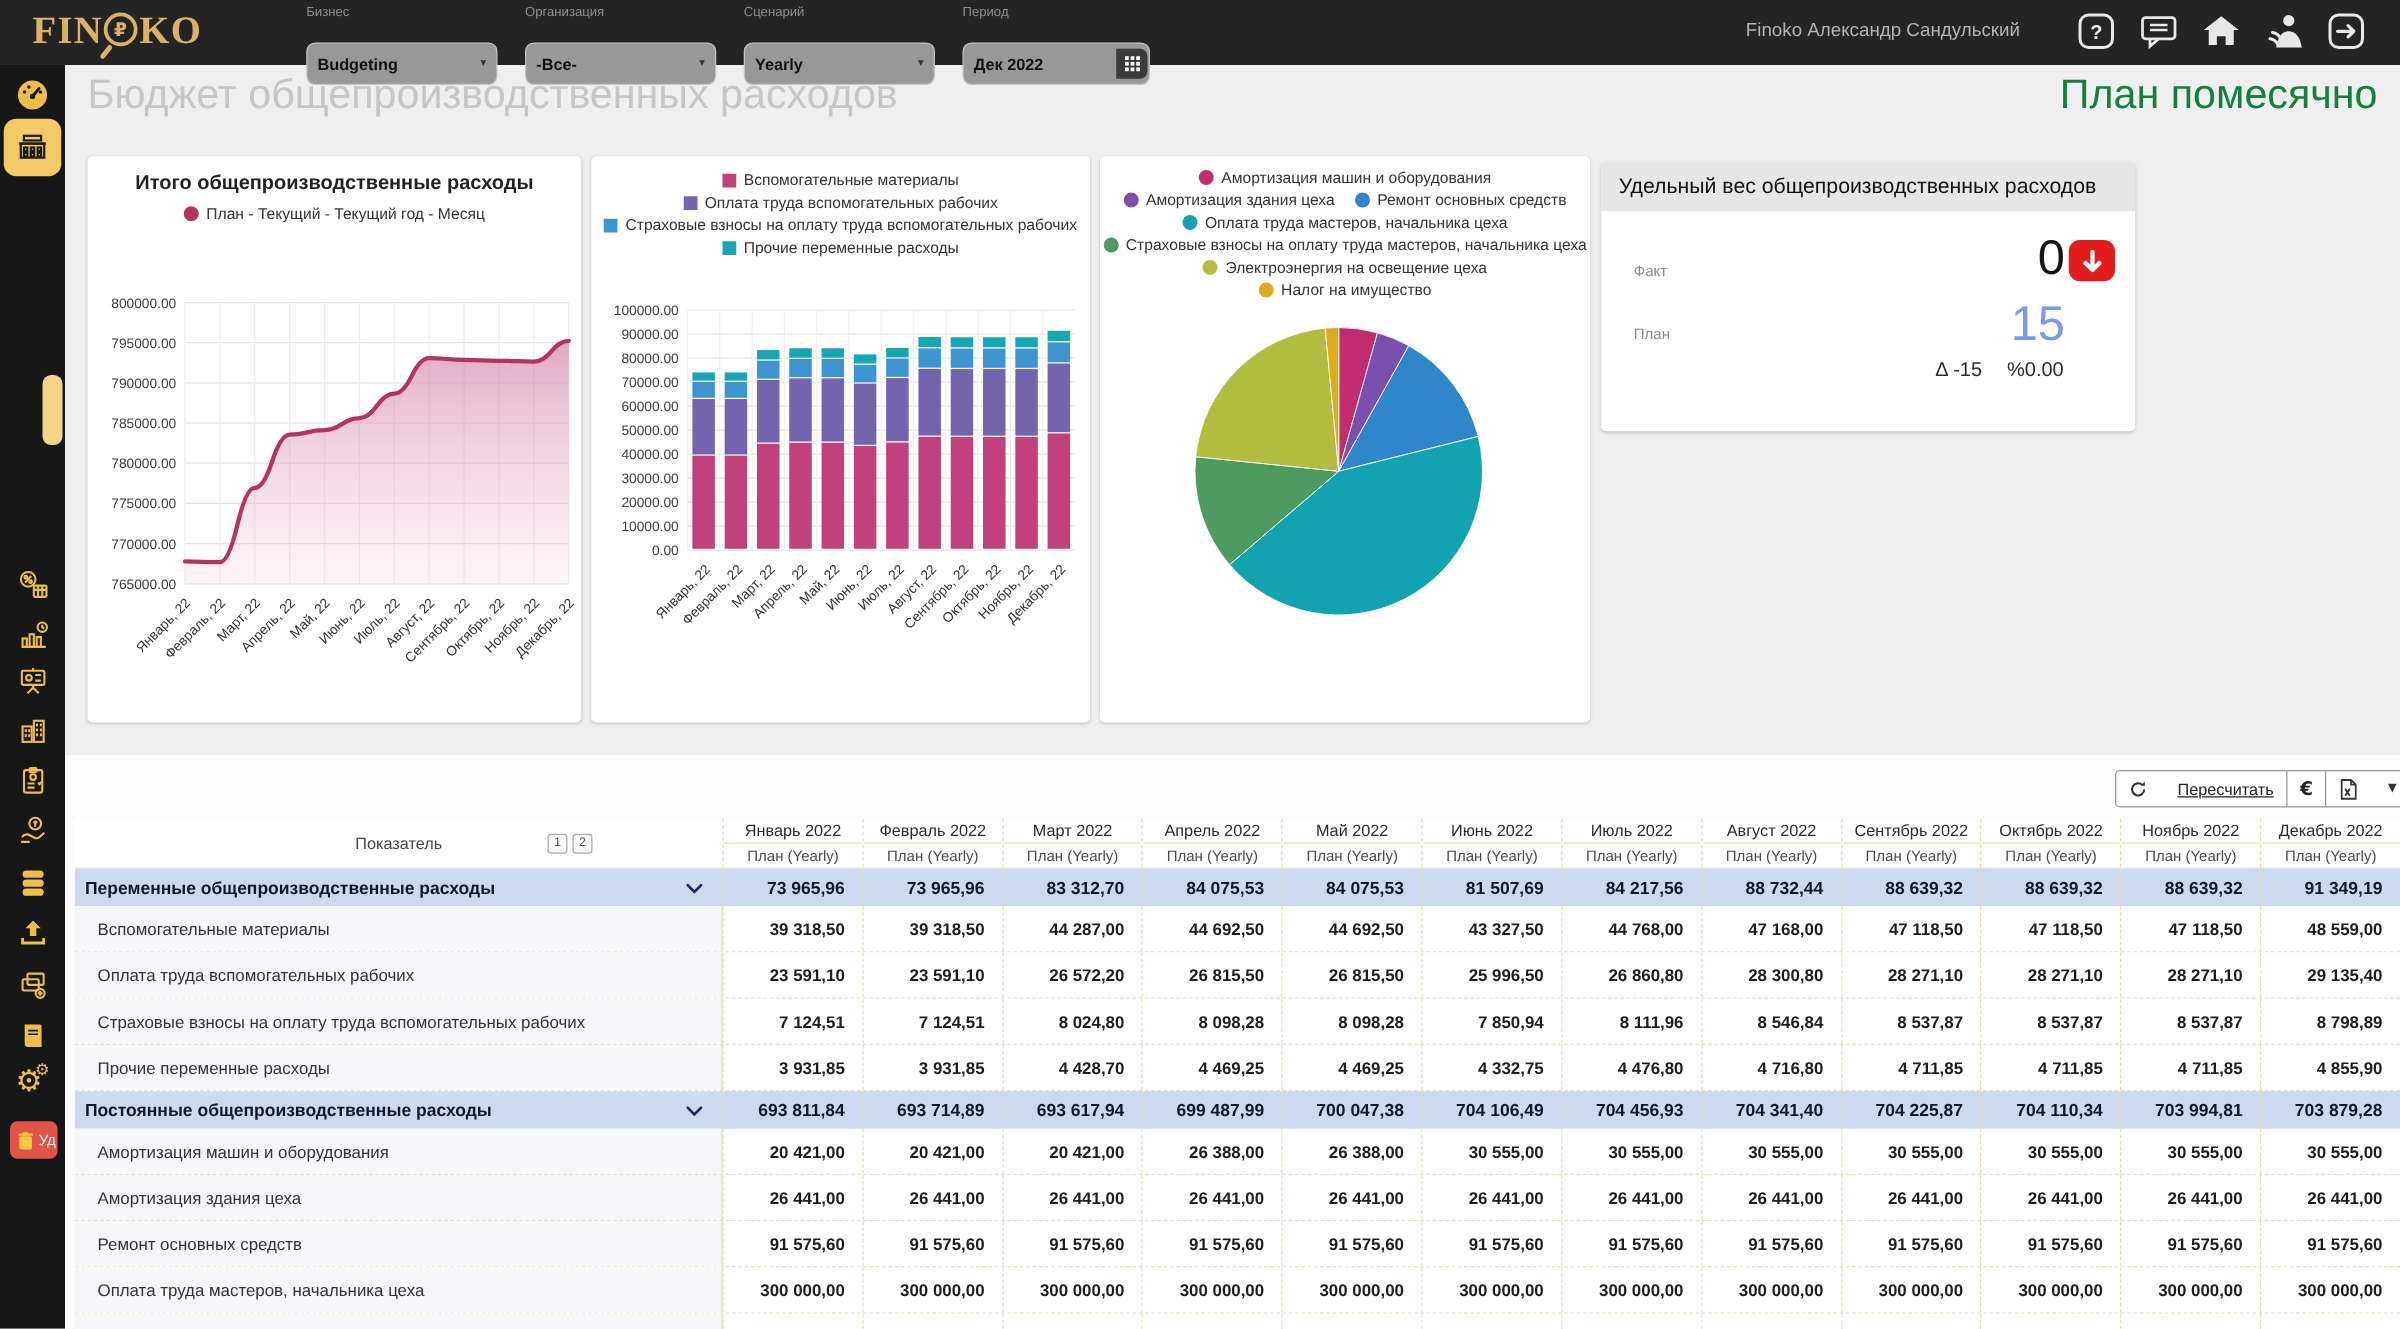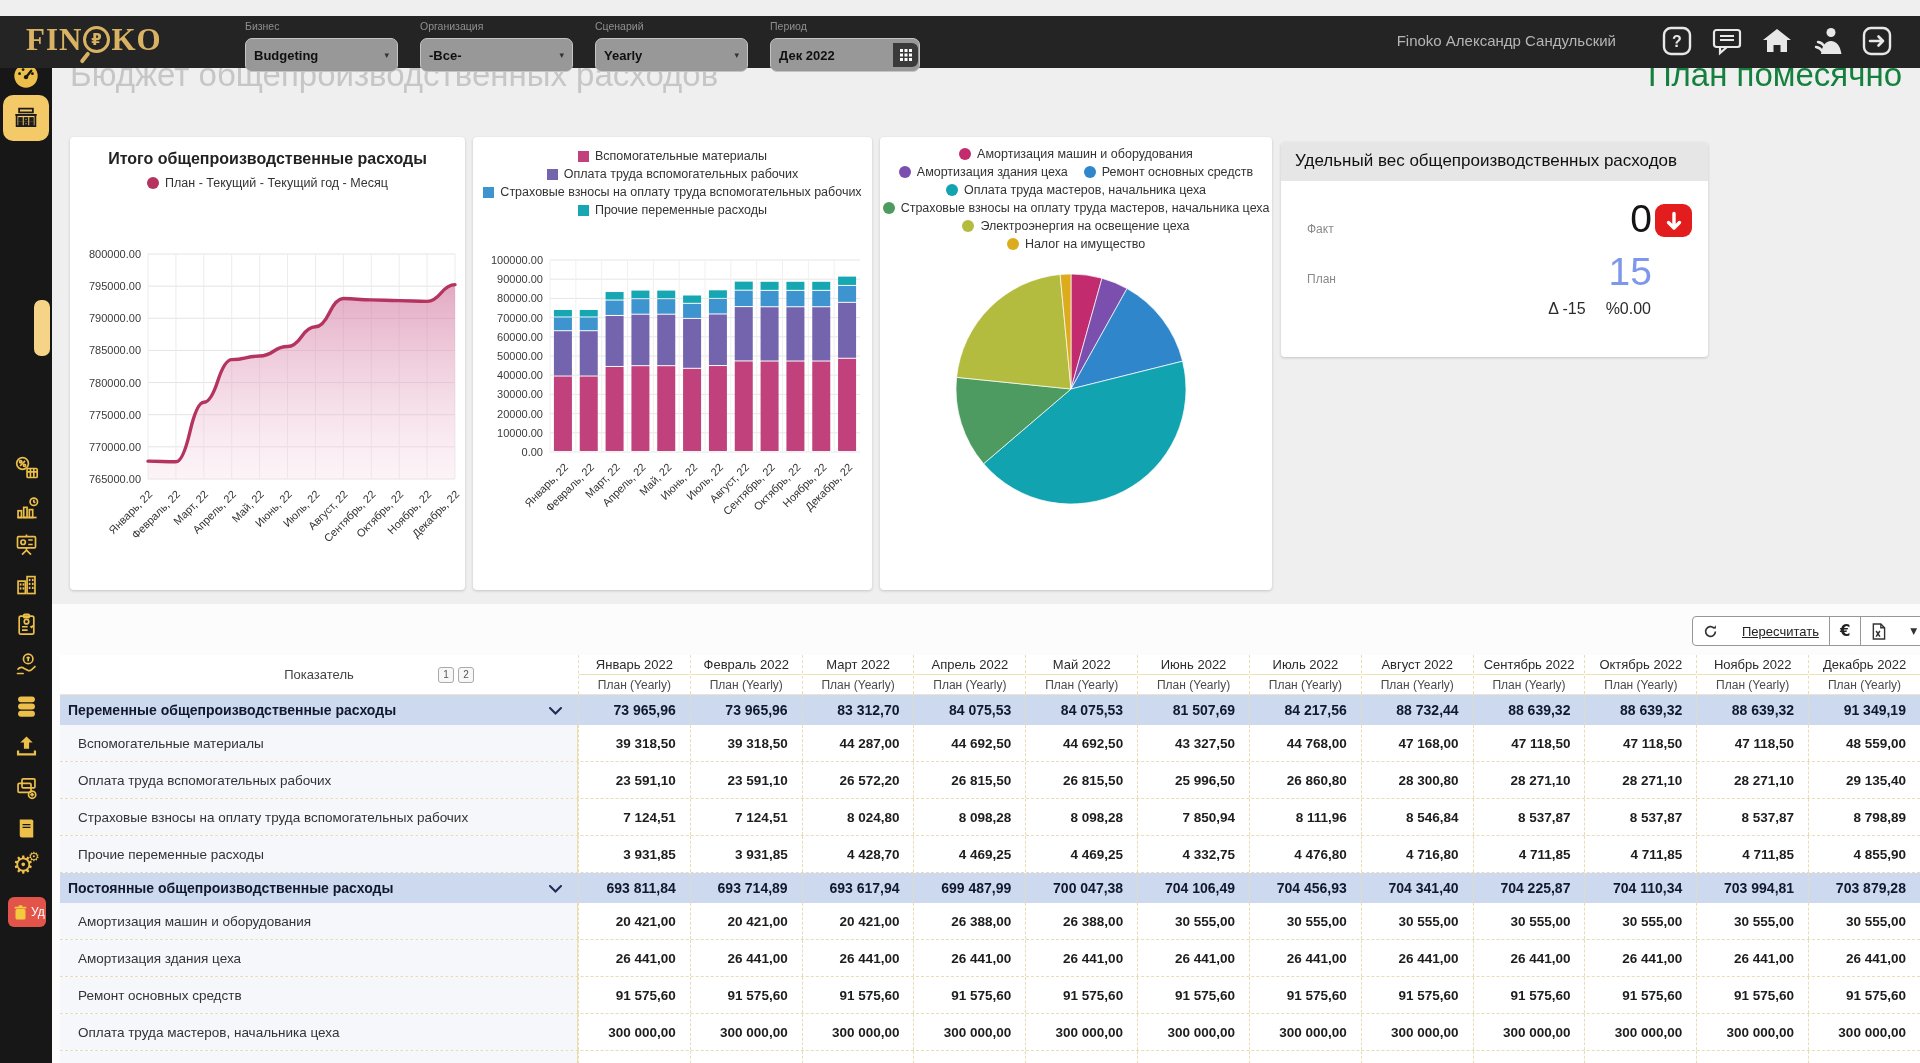--- a/index.html
+++ b/index.html
@@ -1,46 +1,46 @@
 <!DOCTYPE html>
 <html><head>
 <meta charset="utf-8">
 <style>
   * { margin:0; padding:0; box-sizing:border-box; }
   html,body { width:1920px; height:1063px; overflow:hidden; font-family:"Liberation Sans",sans-serif; background:#efefef; position:relative; }
 
   
-  .topbar { position:absolute; left:0; top:16px; width:1920px; height:52px; background:#242424; z-index:30; }
+  .topbar { position:absolute; left:0; top:0; width:1920px; height:52px; background:#242424; z-index:30; }
   .logo { position:absolute; left:26px; top:6px; color:#d9b264; font-family:"Liberation Serif",serif; font-weight:bold; font-size:31px; letter-spacing:1px; display:flex; align-items:center; }
   .logo .oring { display:inline-block; width:27px; height:27px; border:3px solid #d9b264; border-radius:50%; text-align:center; line-height:22px; font-size:15px; font-family:"DejaVu Sans",sans-serif; margin:0 1px; position:relative; top:-1px; }
   .logo .oring::after { content:""; position:absolute; width:4px; height:13px; background:#d9b264; left:-3px; top:22px; transform:rotate(38deg); border-radius:2px; }
   .filters { position:absolute; left:245px; top:4px; display:flex; gap:22px; }
   .fgroup { display:flex; flex-direction:column; }
-  .flabel { font-size:10.5px; color:#8f8f8f; margin-bottom:6px; }
+  .flabel { font-size:10.5px; color:#8f8f8f; margin-bottom:18px; }
   .fselect { width:153px; height:34px; background:#989898; border:1px solid #c4c4c4; border-radius:7px; color:#101010; font-weight:bold; font-size:13px; display:flex; align-items:center; padding:0 8px; justify-content:space-between; }
   .fselect .caret { font-size:9px; color:#333; font-family:"DejaVu Sans",sans-serif; }
   .fdate { width:150px; }
   .fdate .cal { width:25px; height:24px; margin-right:-7px; background:#3a3a3a; border-radius:0 6px 6px 0; display:flex; align-items:center; justify-content:center; }
   .username { position:absolute; right:304px; top:16px; font-size:15px; color:#b5b5b5; }
   .topicons { position:absolute; right:26px; top:8px; display:flex; gap:16px; align-items:center; }
   .ticon { width:34px; height:34px; display:flex; align-items:center; justify-content:center; cursor:pointer; }
 
   
   .sidebar { position:absolute; left:0; top:52px; width:52px; bottom:0; background:#171717; z-index:25; }
   .sicon { position:absolute; left:0; width:52px; display:flex; justify-content:center; cursor:pointer; }
   .active-item { position:absolute; left:3px; top:43px; width:46px; height:46px; background:#f3ca67; border-radius:10px; display:flex; align-items:center; justify-content:center; }
   .handle { position:absolute; left:34px; top:248px; width:16px; height:56px; background:#f5d488; border-radius:7px; }
   .del-btn { position:absolute; left:8px; top:845px; width:38px; height:30px; background:#e25449; border-radius:6px; display:flex; align-items:center; gap:4px; padding-left:6px; overflow:hidden; color:#fff; font-size:12px; z-index:40; cursor:pointer; }
 
   
   .page-title { position:absolute; left:70px; top:56px; font-size:33px; color:#c6c6c6; }
   .page-subtitle { position:absolute; right:18px; top:56px; font-size:33px; color:#15803d; }
 
   
-  .card { position:absolute; background:#fff; border-radius:4px; box-shadow:0 1px 3px rgba(0,0,0,.18);margin-top:12px; }
+  .card { position:absolute; background:#fff; border-radius:4px; box-shadow:0 1px 3px rgba(0,0,0,.18); }
   #card-line { left:70px; top:125px; width:395px; height:453px; }
   #card-bar  { left:473px; top:125px; width:399px; height:453px; }
   #card-pie  { left:880px; top:125px; width:392px; height:453px; }
   .chart-title { text-align:center; font-size:16px; font-weight:bold; color:#222; margin-top:13px; }
   .legend { display:flex; flex-direction:column; align-items:center; gap:4px; margin-top:8px; }
   .legend-row { display:flex; align-items:center; gap:6px; font-size:12.5px; color:#333; }
   .ldot { width:12px; height:12px; border-radius:50%; display:inline-block; flex:0 0 auto; }
   .lsq { width:11px; height:11px; display:inline-block; flex:0 0 auto; }
   .legend-wrap { display:flex; flex-wrap:wrap; justify-content:center; column-gap:16px; row-gap:4px; width:378px; margin:10px auto 0; }
   .legend-wrap .legend-row { white-space:nowrap; }

